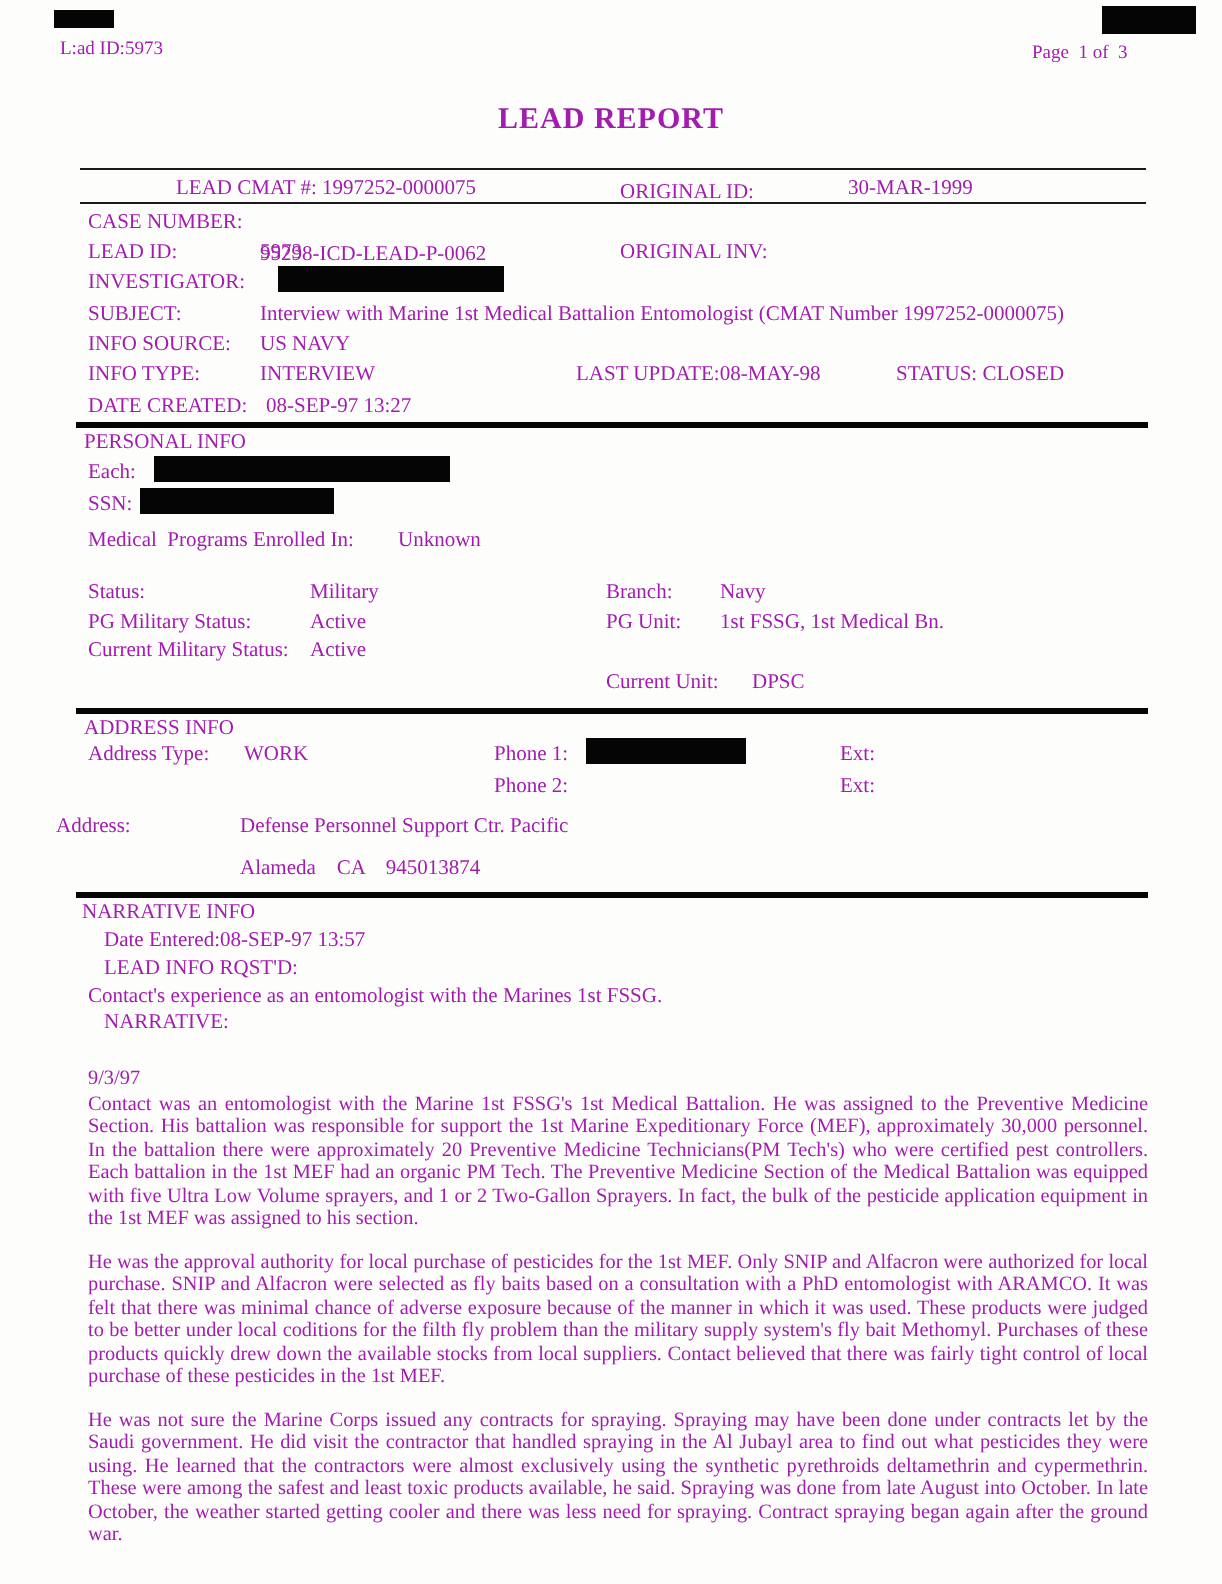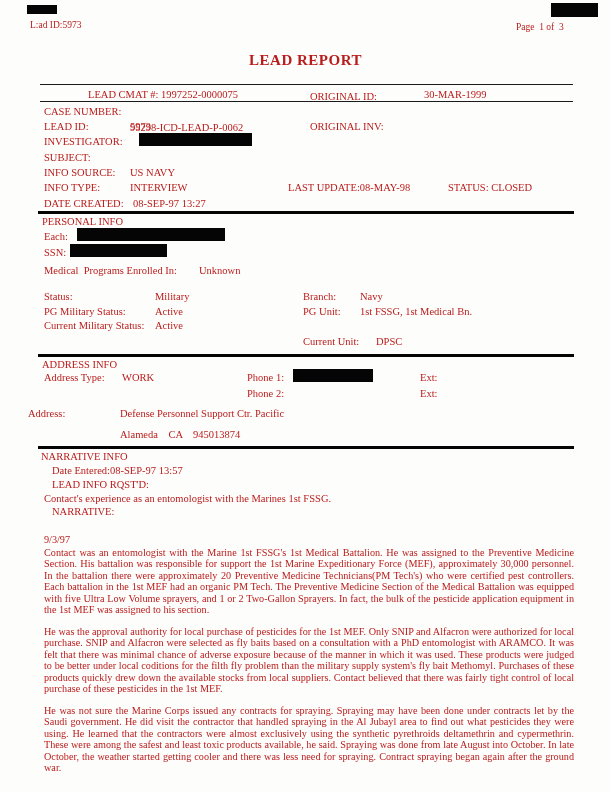--- a/index.html
+++ b/index.html
@@ -1,21 +1,21 @@
 <!DOCTYPE html>
 <html><head>
 <meta charset="utf-8">
 <style>
   html,body{margin:0;padding:0;background:#9a9a9a;}
   .page{
     position:relative;
     width:611px;height:792px;
     background:#fdfdfb;
     font-family:"Liberation Serif","DejaVu Serif",serif;
-    color:#b91c1c;
+    color:#a21caf;
     overflow:hidden;
     margin:0 auto;
   }
   .abs{position:absolute;white-space:pre;font-size:10.5px;line-height:13px;}
   .b{font-weight:normal;}
   .sm{font-size:9.5px;}
   .redact{position:absolute;background:#050505;}
   .thin{position:absolute;left:40px;width:533px;height:1px;background:#1a1a1a;}
   .thick{position:absolute;left:38px;width:536px;height:3px;background:#050505;}
   .title{position:absolute;left:0;width:100%;text-align:center;font-weight:bold;font-size:15px;letter-spacing:.5px;}
@@ -45,20 +45,21 @@
   <div class="abs b" style="left:310px;top:90px">ORIGINAL ID:</div>
 
   <div class="abs b" style="left:44px;top:120px">LEAD ID:</div>
   <div class="abs" style="left:130px;top:120px">5973</div>
   <div class="abs b" style="left:310px;top:120px">ORIGINAL INV:</div>
 
   <div class="abs b" style="left:44px;top:135px">INVESTIGATOR:</div>
   <div class="redact" style="left:139px;top:133px;width:113px;height:13px"></div>
 
   <div class="abs b" style="left:44px;top:151px">SUBJECT:</div>
+  <div class="abs" style="left:130px;top:151px">Interview with Marine 1st Medical Battalion Entomologist (CMAT Number 1997252-0000075)</div>
 
   <div class="abs b" style="left:44px;top:166px">INFO SOURCE:</div>
   <div class="abs" style="left:130px;top:166px">US NAVY</div>
 
   <div class="abs b" style="left:44px;top:181px">INFO TYPE:</div>
   <div class="abs" style="left:130px;top:181px">INTERVIEW</div>
   <div class="abs" style="left:288px;top:181px"><span class="b">LAST UPDATE:</span><span>08-MAY-98</span></div>
   <div class="abs" style="left:448px;top:181px"><span class="b">STATUS: </span><span>CLOSED</span></div>
 
   <div class="abs b" style="left:44px;top:197px">DATE CREATED:</div>

